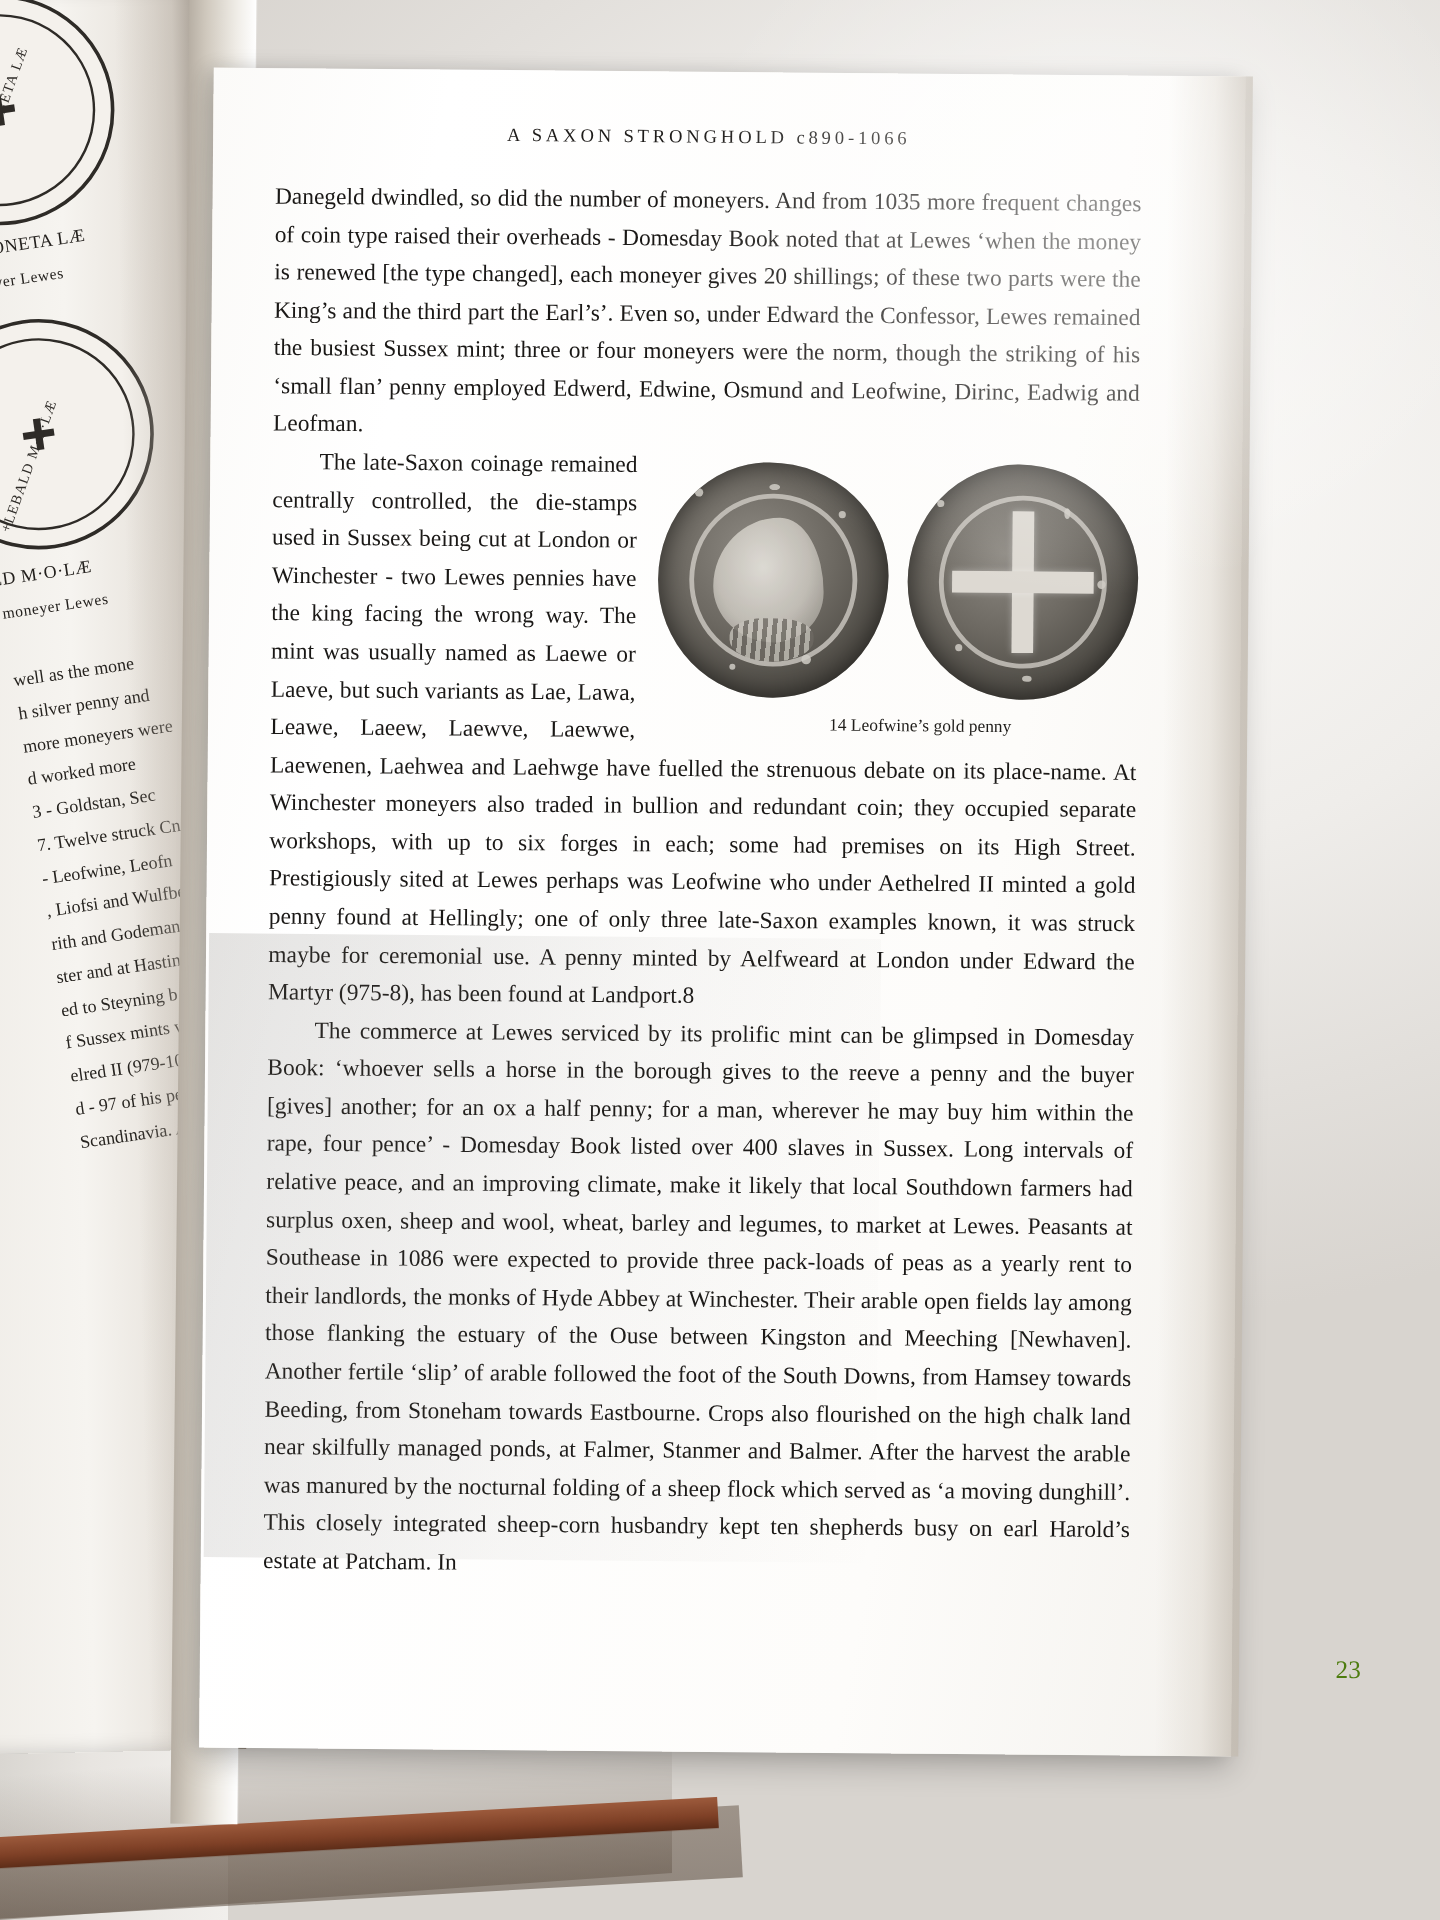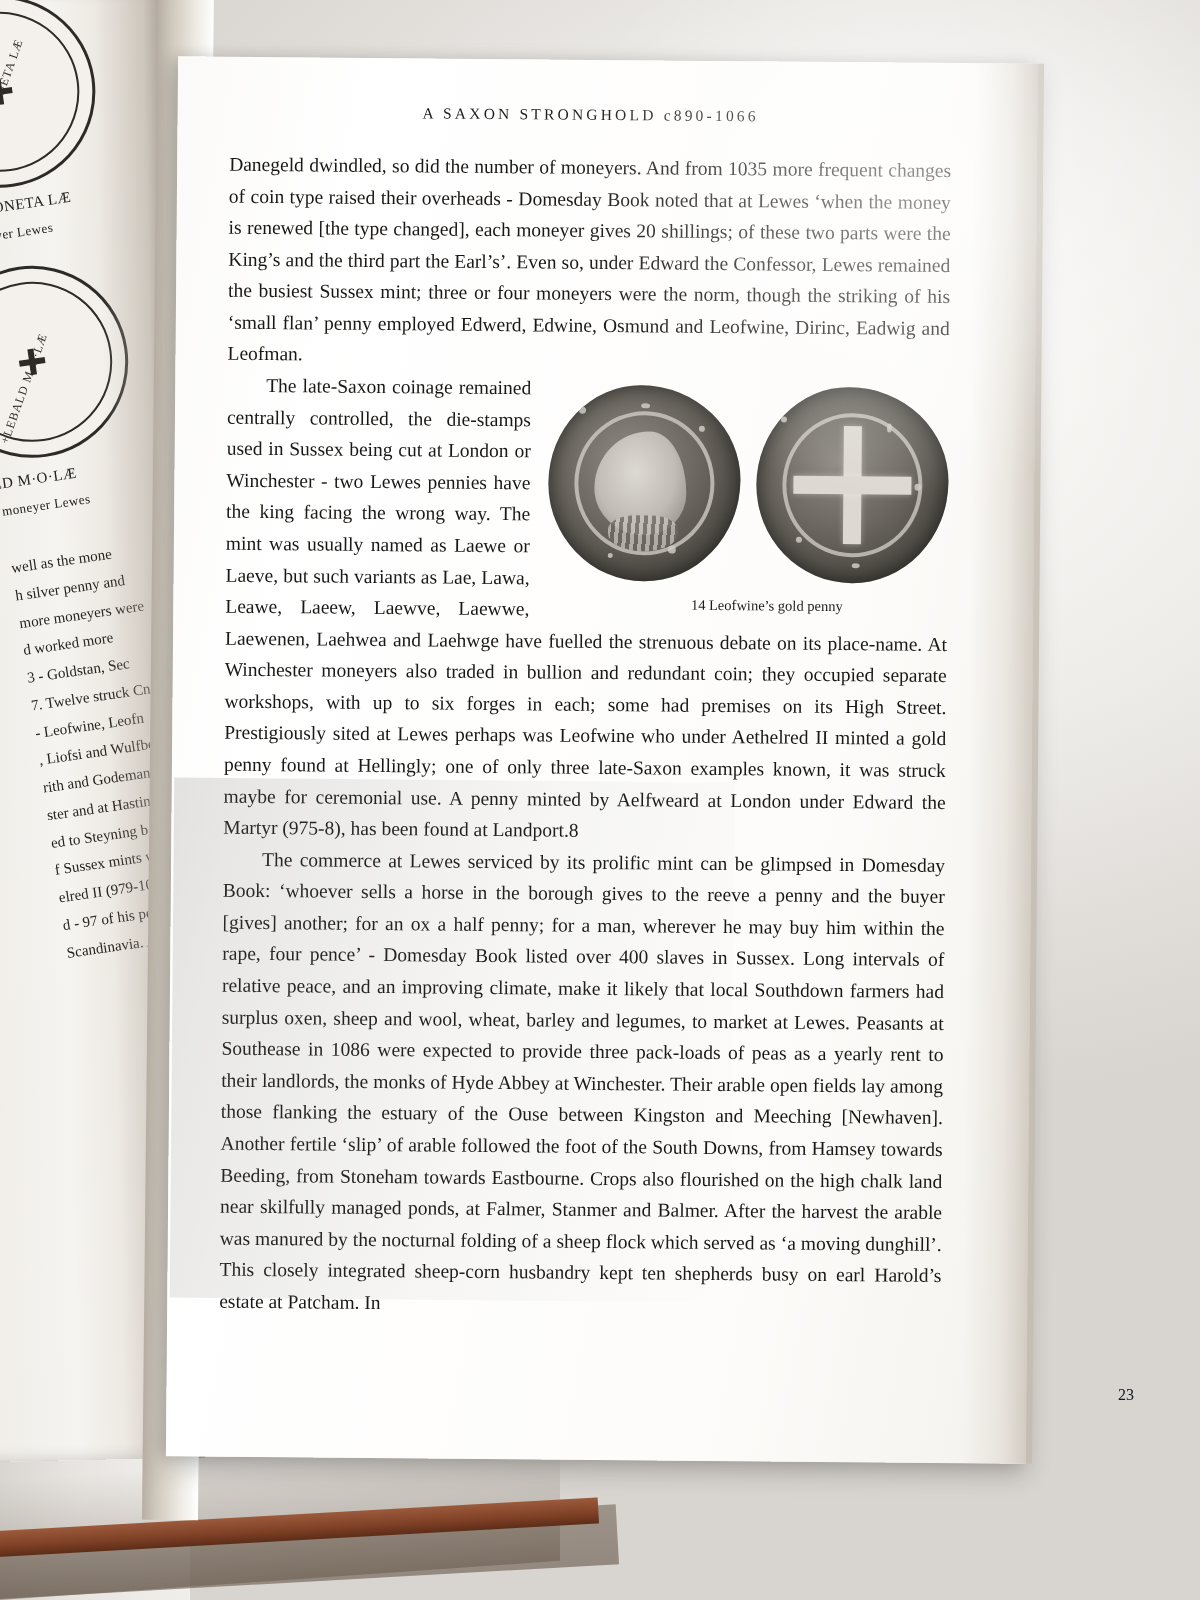--- a/index.html
+++ b/index.html
@@ -272,22 +272,22 @@
     font-size: 14.5px;
     color: #1f1d1a;
     margin-top: 6px;
     font-family: "Liberation Serif", serif;
   }
 
   .folio {
     position: absolute;
     right: 66px;
     bottom: 196px;
-    font-size: 16px;
-    color: #0f172a;
+    font-size: 21px;
+    color: #4d7c0f;
     font-family: "Liberation Serif", serif;
   }
 
   
   .light-wash {
     position: absolute;
     left: 172px; top: 780px;
     width: 560px; height: 520px;
     background: linear-gradient(105deg, rgba(120,116,110,0.20) 0%, rgba(120,116,110,0.06) 55%, rgba(255,255,255,0) 100%);
     pointer-events: none;

